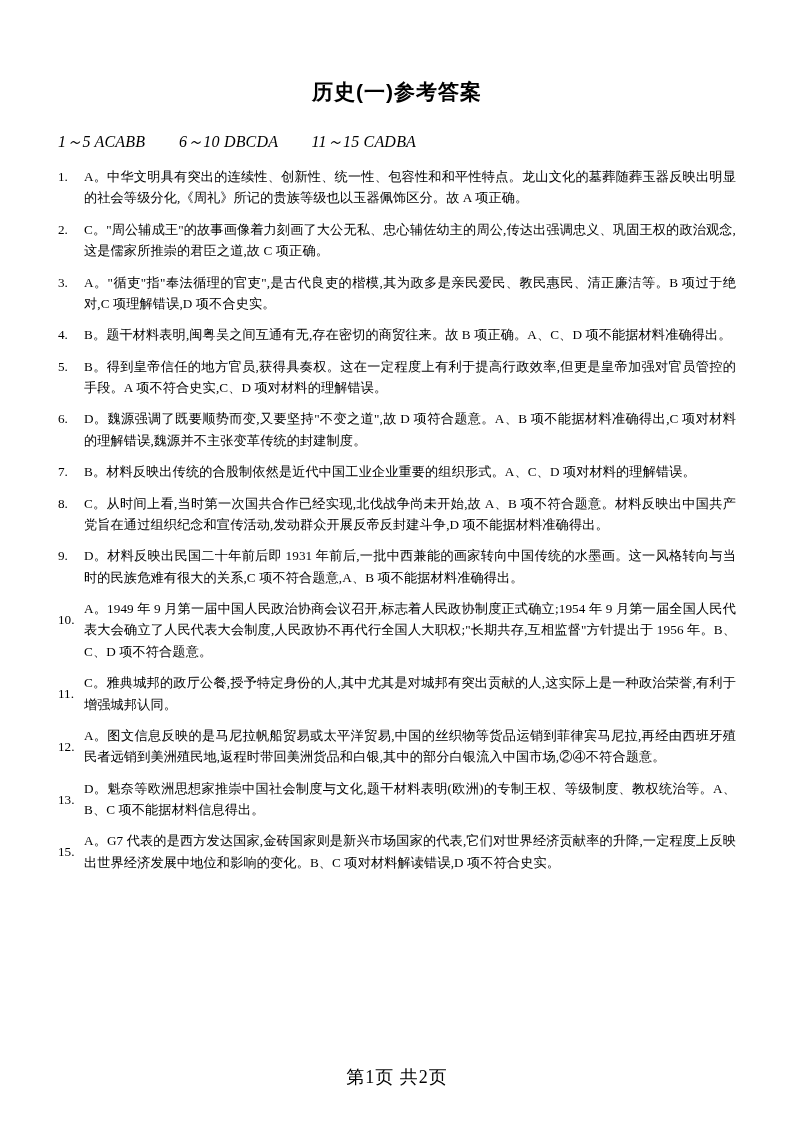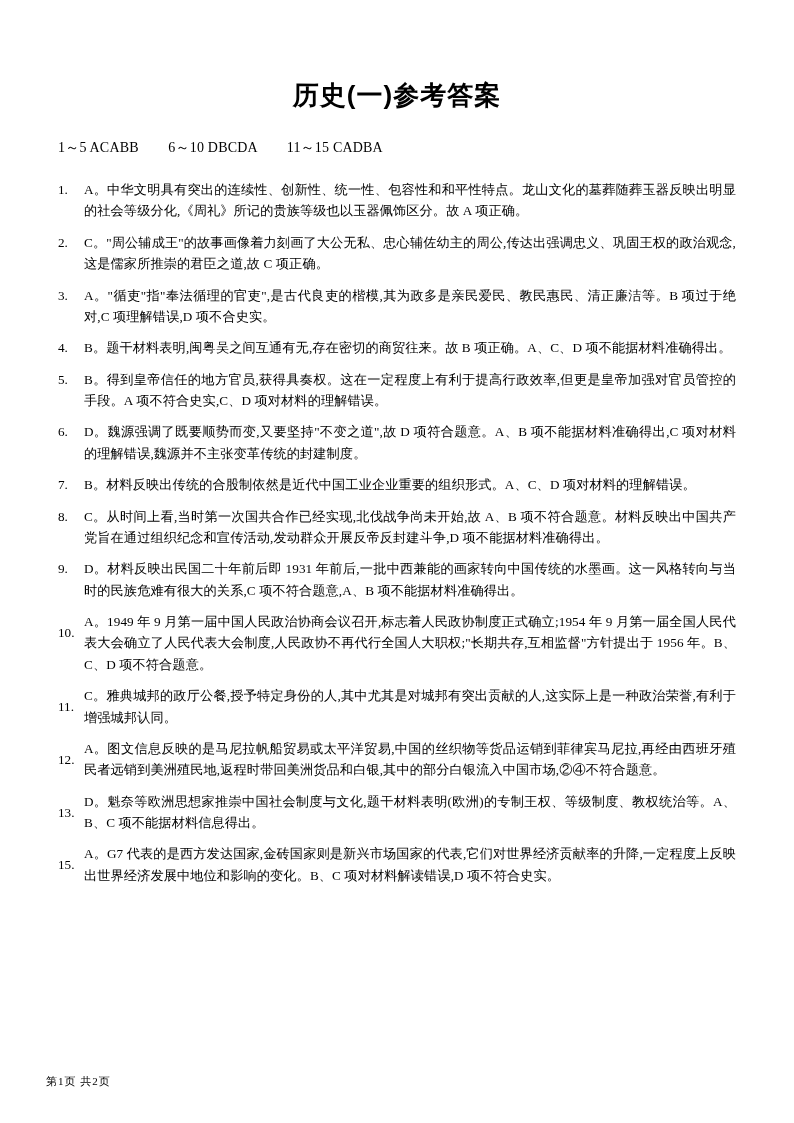--- a/index.html
+++ b/index.html
@@ -17,31 +17,32 @@
   }
   .page {
     width: 794px;
     height: 1123px;
     box-sizing: border-box;
     padding: 60px 58px 40px 58px;
     position: relative;
   }
   .doc-title {
     text-align: center;
-    font-size: 26px;
+    font-size: 21px;
     font-weight: bold;
     letter-spacing: 1px;
     margin: 18px 0 26px 0;
     font-family: "Liberation Sans", "DejaVu Sans", sans-serif;
   }
   .answer-key-line {
-    font-size: 14px;
-    margin-bottom: 22px;
+    font-size: 16px;
+    margin-bottom: 13px;
     letter-spacing: 0.2px;
     white-space: pre;
+    font-style: italic;
   }
   .item {
     display: flex;
     align-items: flex-start;
     margin-bottom: 10px;
     font-size: 13.2px;
     line-height: 1.62;
   }
   .item-num {
     flex: 0 0 auto;
@@ -57,23 +58,23 @@
     flex: 1 1 auto;
     text-align: justify;
     text-justify: inter-ideograph;
     letter-spacing: 0.1px;
   }
   .footer {
     position: absolute;
     left: 0;
     right: 0;
     bottom: 34px;
-    font-size: 11px;
+    text-align: center;
+    font-size: 18px;
     letter-spacing: 1px;
-    padding-left: 46px;
   }
 </style>
 </head>
 <body>
 
 <div class="page">
 
   <div class="doc-title">历史(一)参考答案</div>
 
   <div class="answer-key-line">1～5 ACABB        6～10 DBCDA        11～15 CADBA</div>

